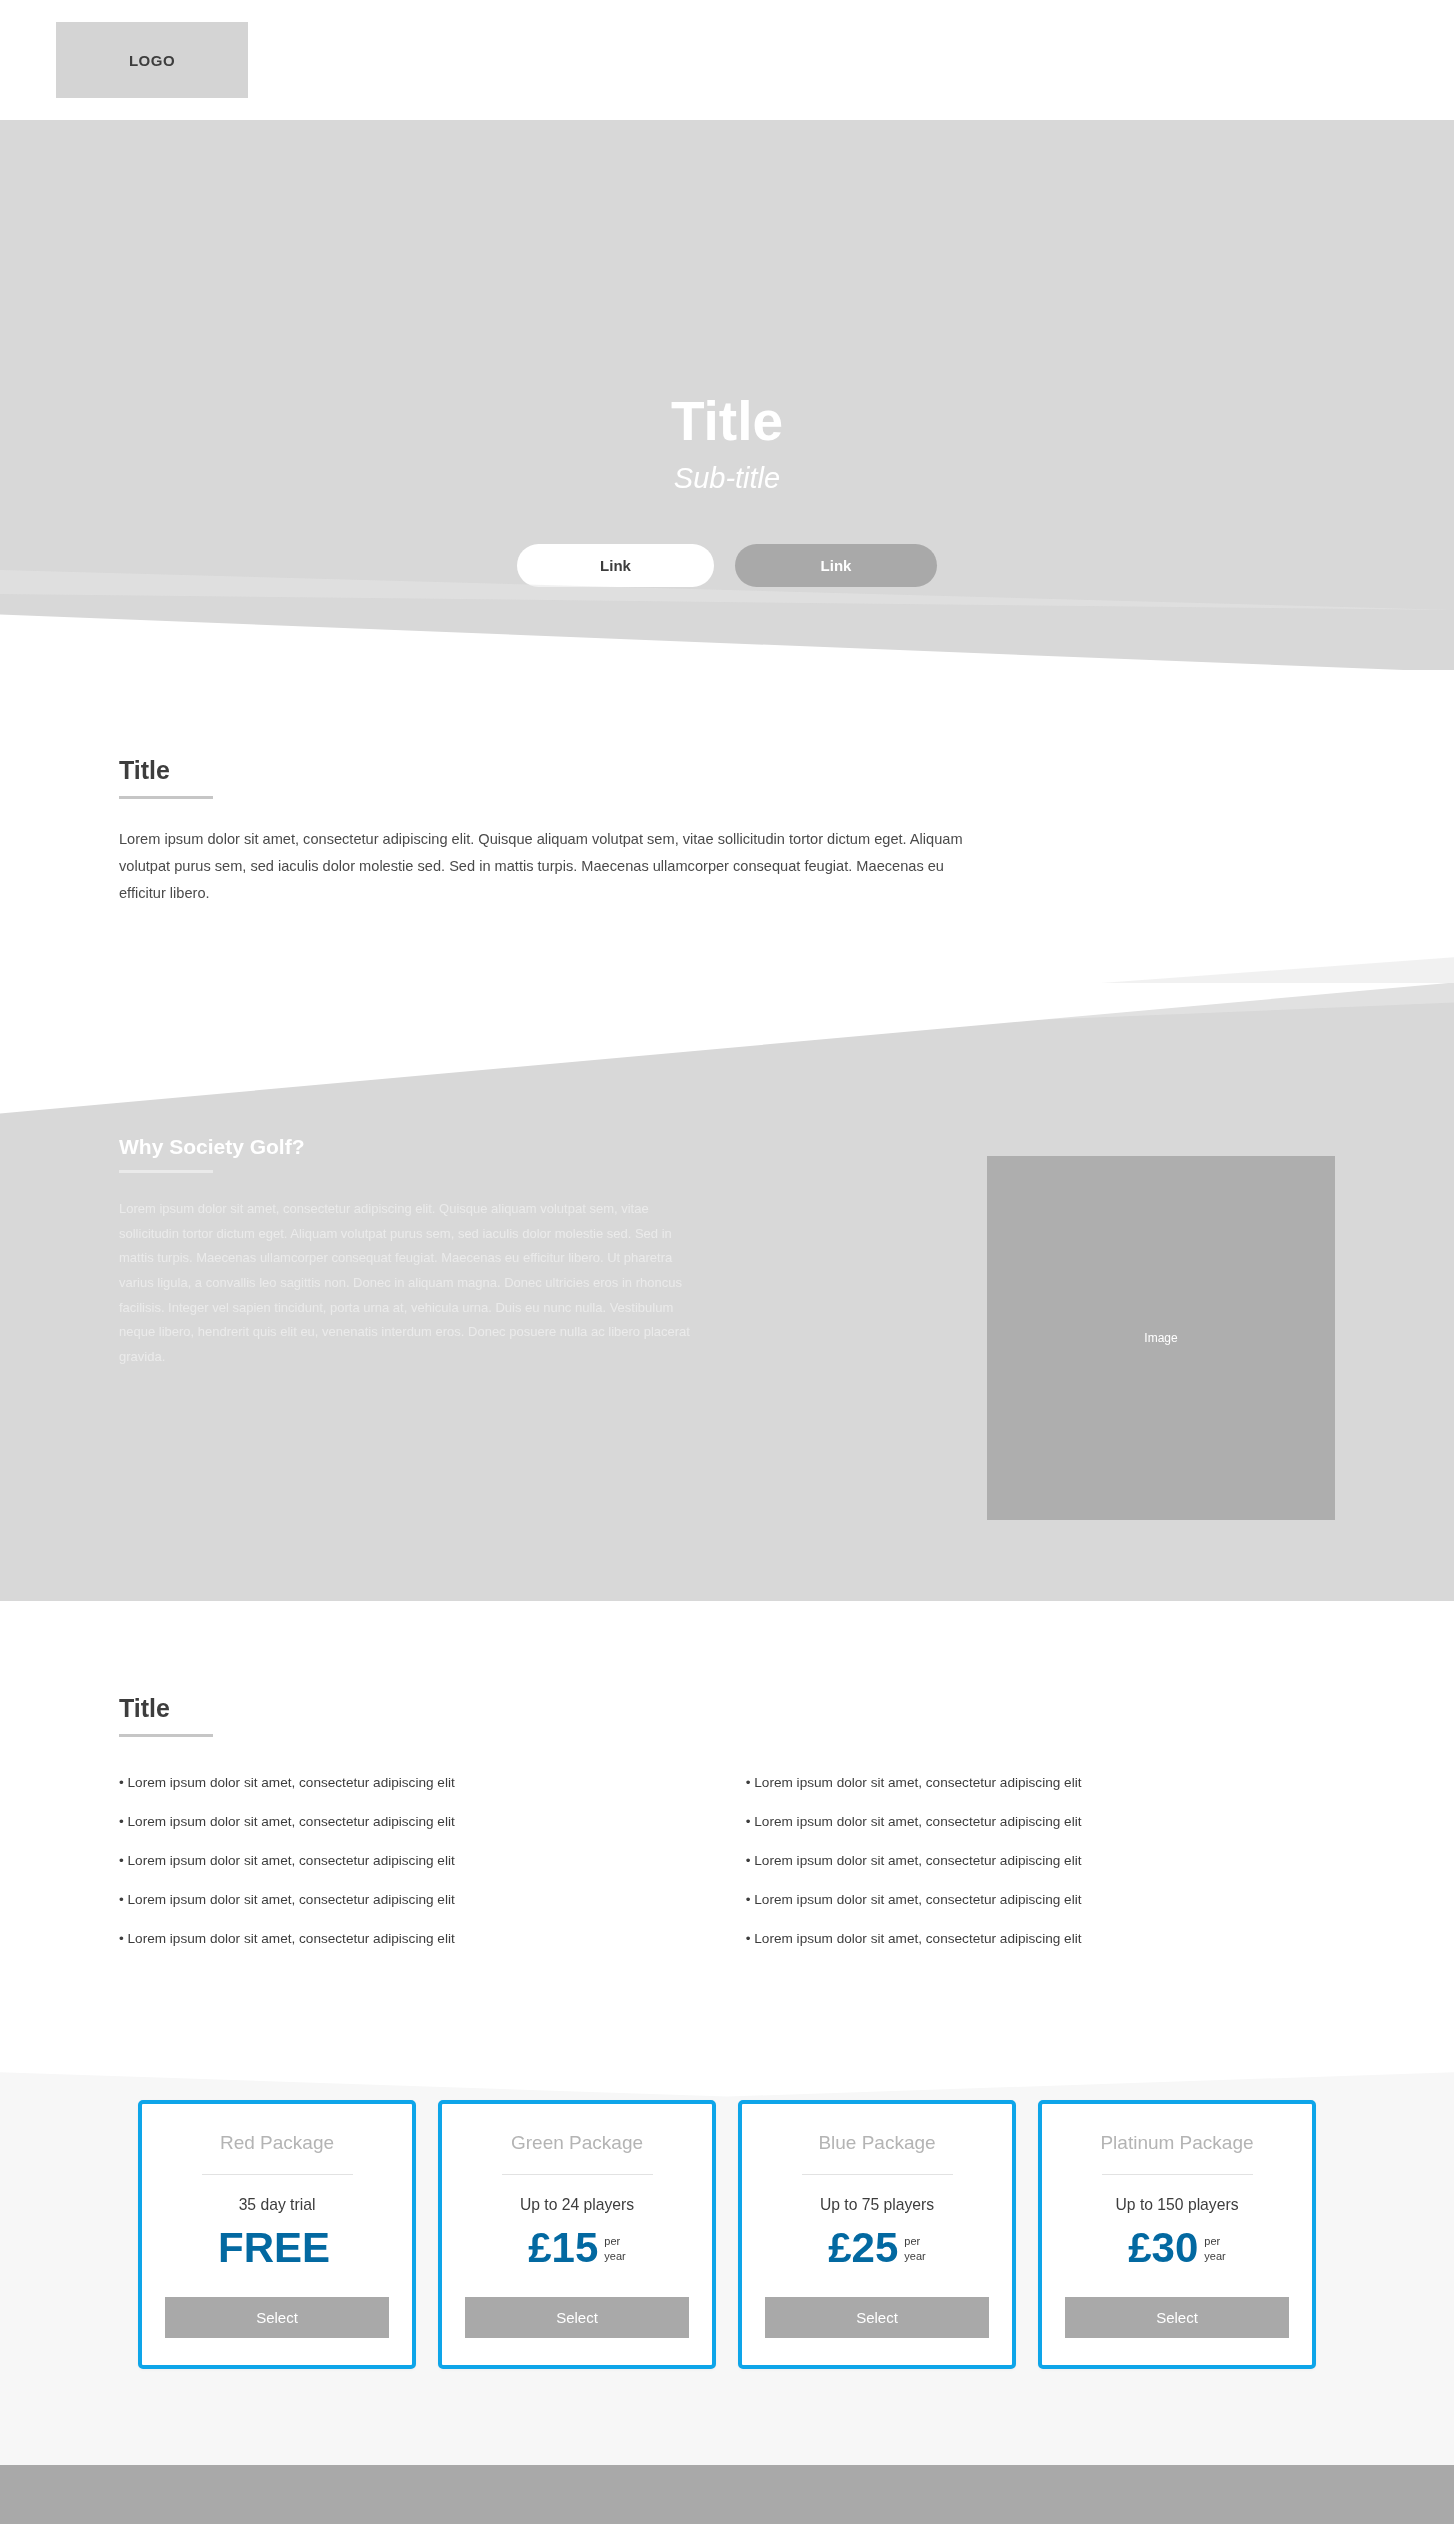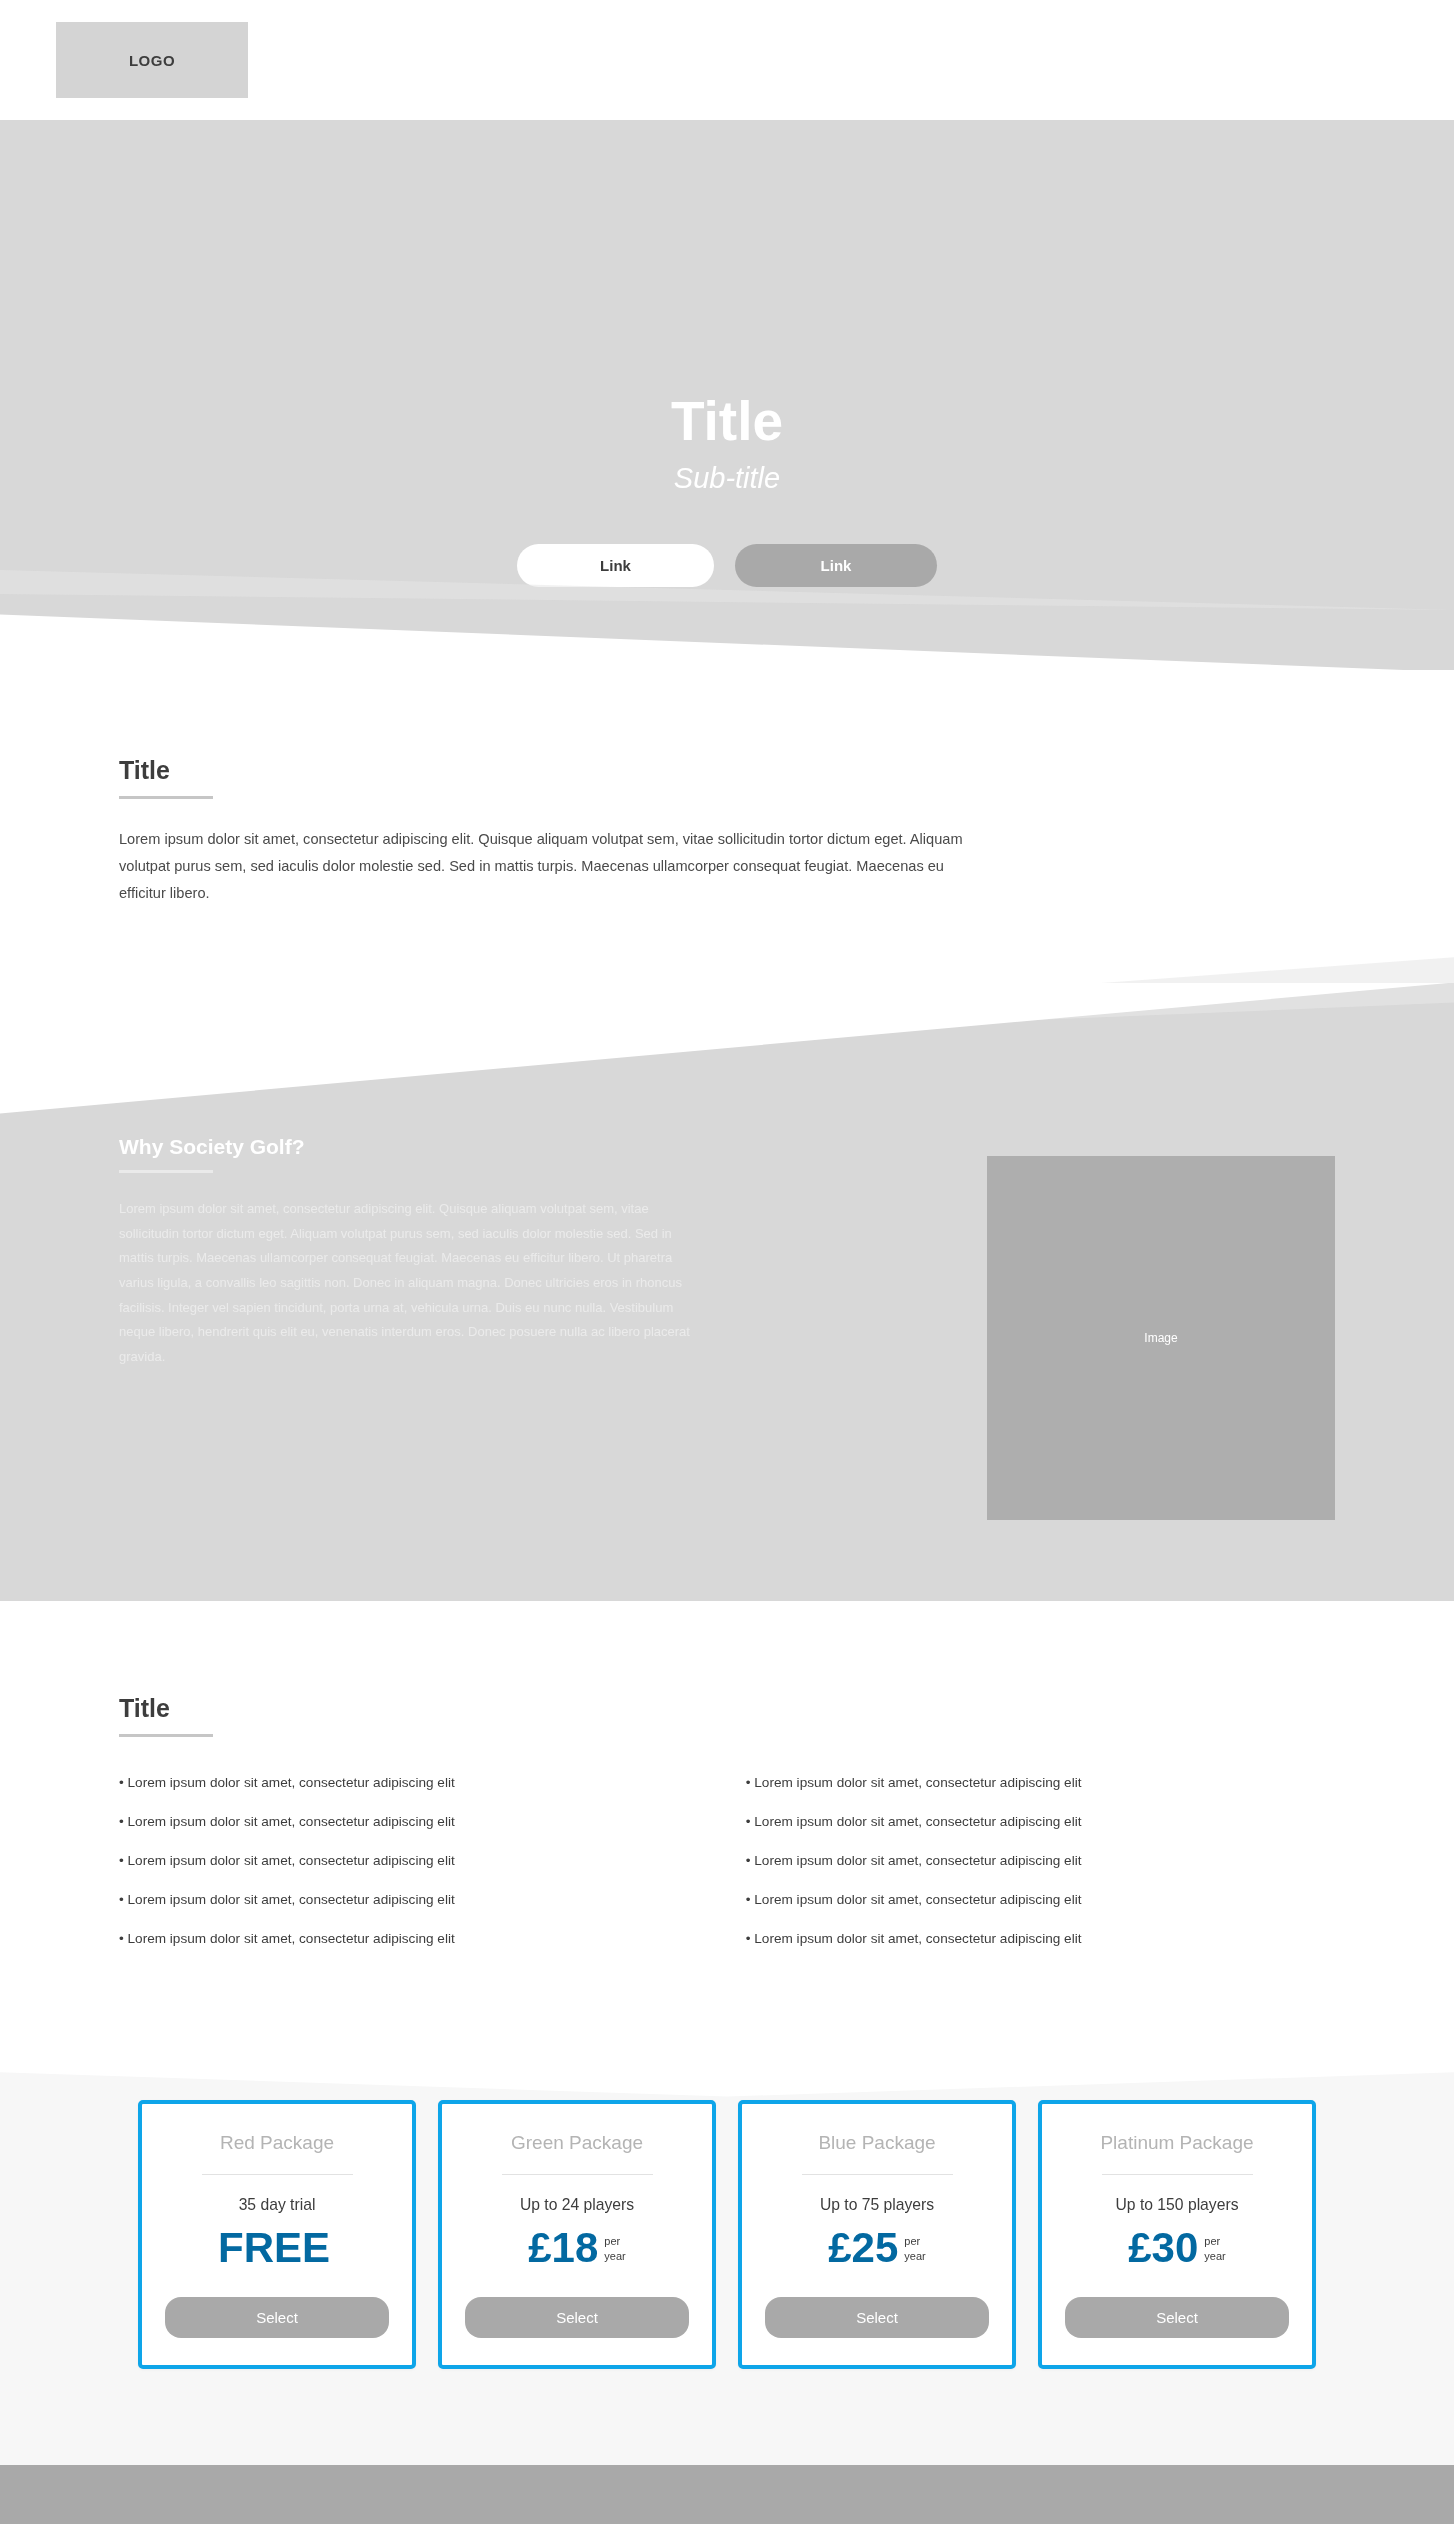--- a/index.html
+++ b/index.html
@@ -330,21 +330,21 @@
     text-align: left;
     margin-left: 6px;
     margin-top: 7px;
     font-size: 11px;
     color: #3d3d3d;
     line-height: 1.35;
   }
   .card-btn {
     margin-top: 28px;
     height: 41px;
-    border-radius: 16px;
+    border-radius: 0;
     background: #a9a9a9;
     color: #ffffff;
     font-size: 15px;
     display: flex;
     align-items: center;
     justify-content: center;
   }
 
   
   .subscribe {
@@ -439,21 +439,21 @@
         </div>
       </div>
       <div class="card-btn">Select</div>
     </div>
 
     <div class="card">
       <div class="card-title">Green Package</div>
       <div class="card-rule"></div>
       <div class="card-sub">Up to 24 players</div>
       <div class="card-price-row">
-        <div class="card-price">£18</div>
+        <div class="card-price">£15</div>
         <div class="card-per">
           <div>per</div>
           <div>year</div>
         </div>
       </div>
       <div class="card-btn">Select</div>
     </div>
 
     <div class="card">
       <div class="card-title">Blue Package</div>

